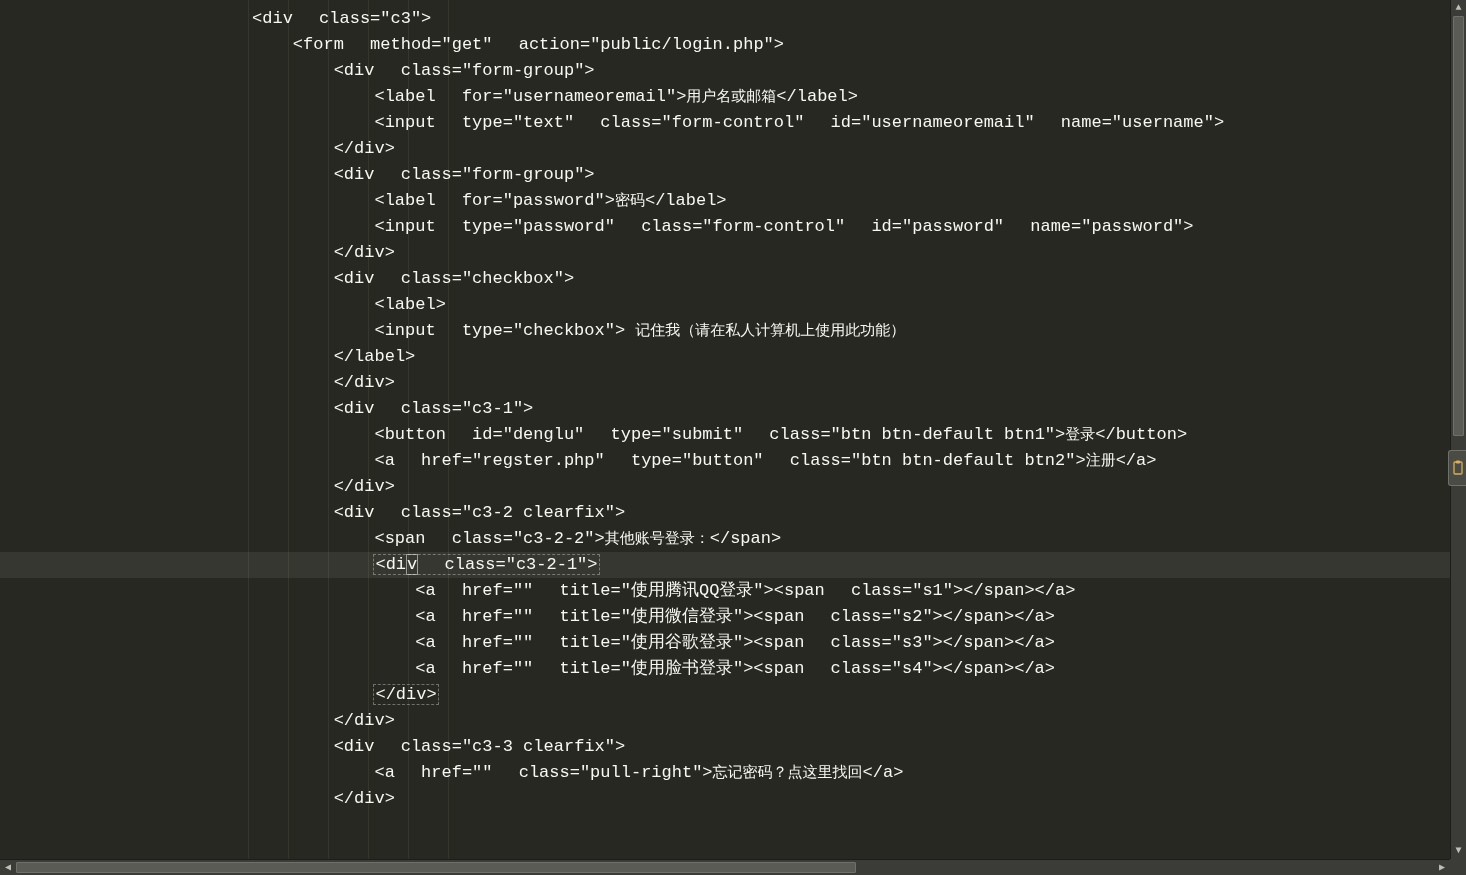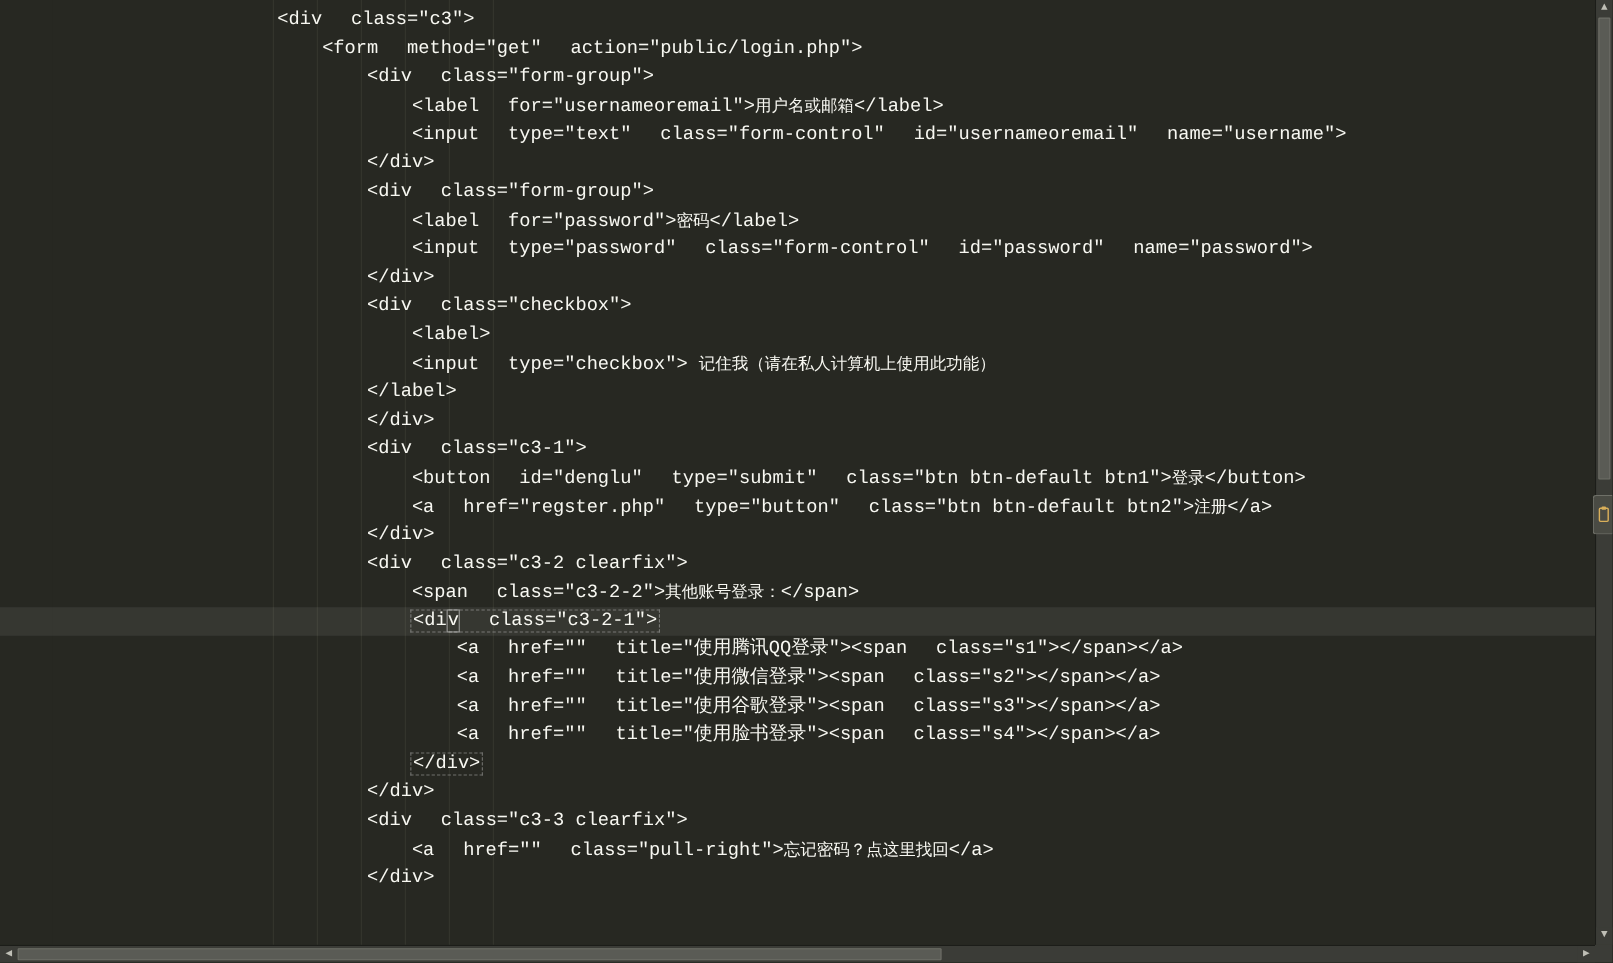--- a/index.html
+++ b/index.html
@@ -55,21 +55,21 @@
   .dashed-box {
     border: 1px dashed rgba(200,200,200,0.45);
     padding: 0 1px;
     margin-left: -1px;
   }
   
   .tag       { color: #f92672; text-align: right; }  
   .attr      { color: #a6e22e; margin-left: 16px; }  
   .punct     { color: #f8f8f2; }  
   .string    { color: #e6db74; }  
-  .cjk       { color: #cfcfc2; font-family: Liberation Sans, sans-serif; font-size: 15px; }
+  .cjk       { color: #cfcfc2; font-family: Liberation Mono, monospace; font-size: 15px; }
 
   
   .vscroll {
     position: absolute;
     top: 0; right: 0; bottom: 16px;
     width: 16px;
     background: #3b3c37;
     border-left: 1px solid #1c1d19;
   }
   .vscroll .up-btn, .vscroll .down-btn {

